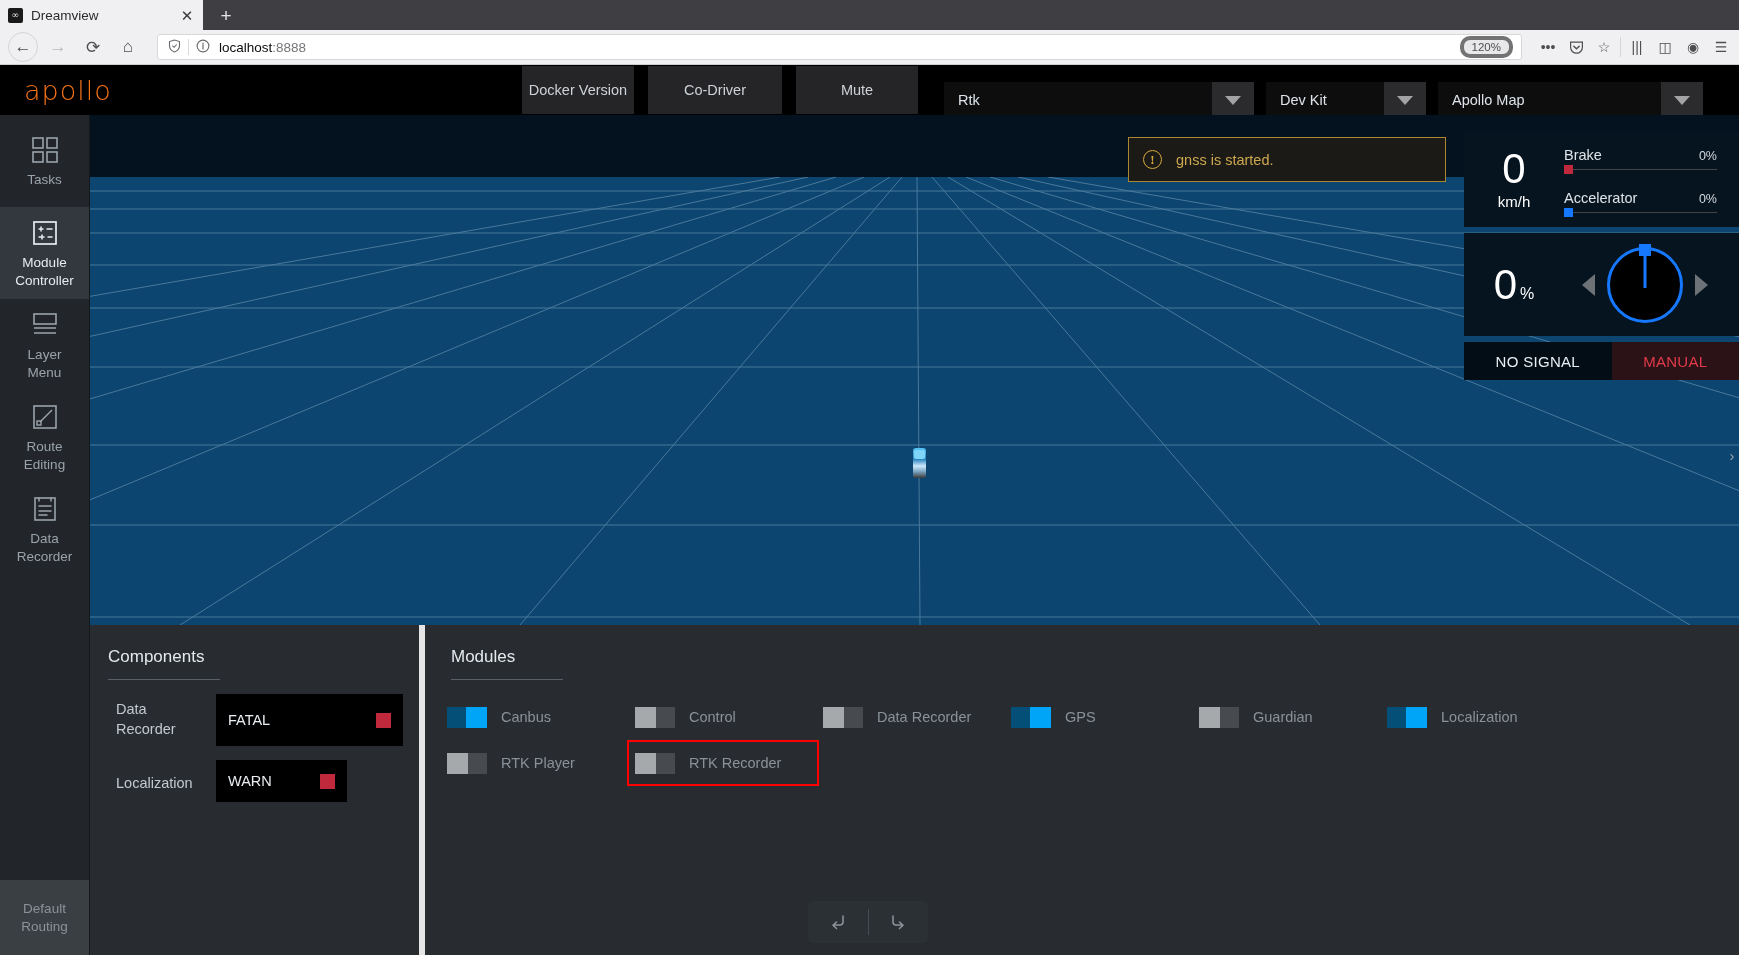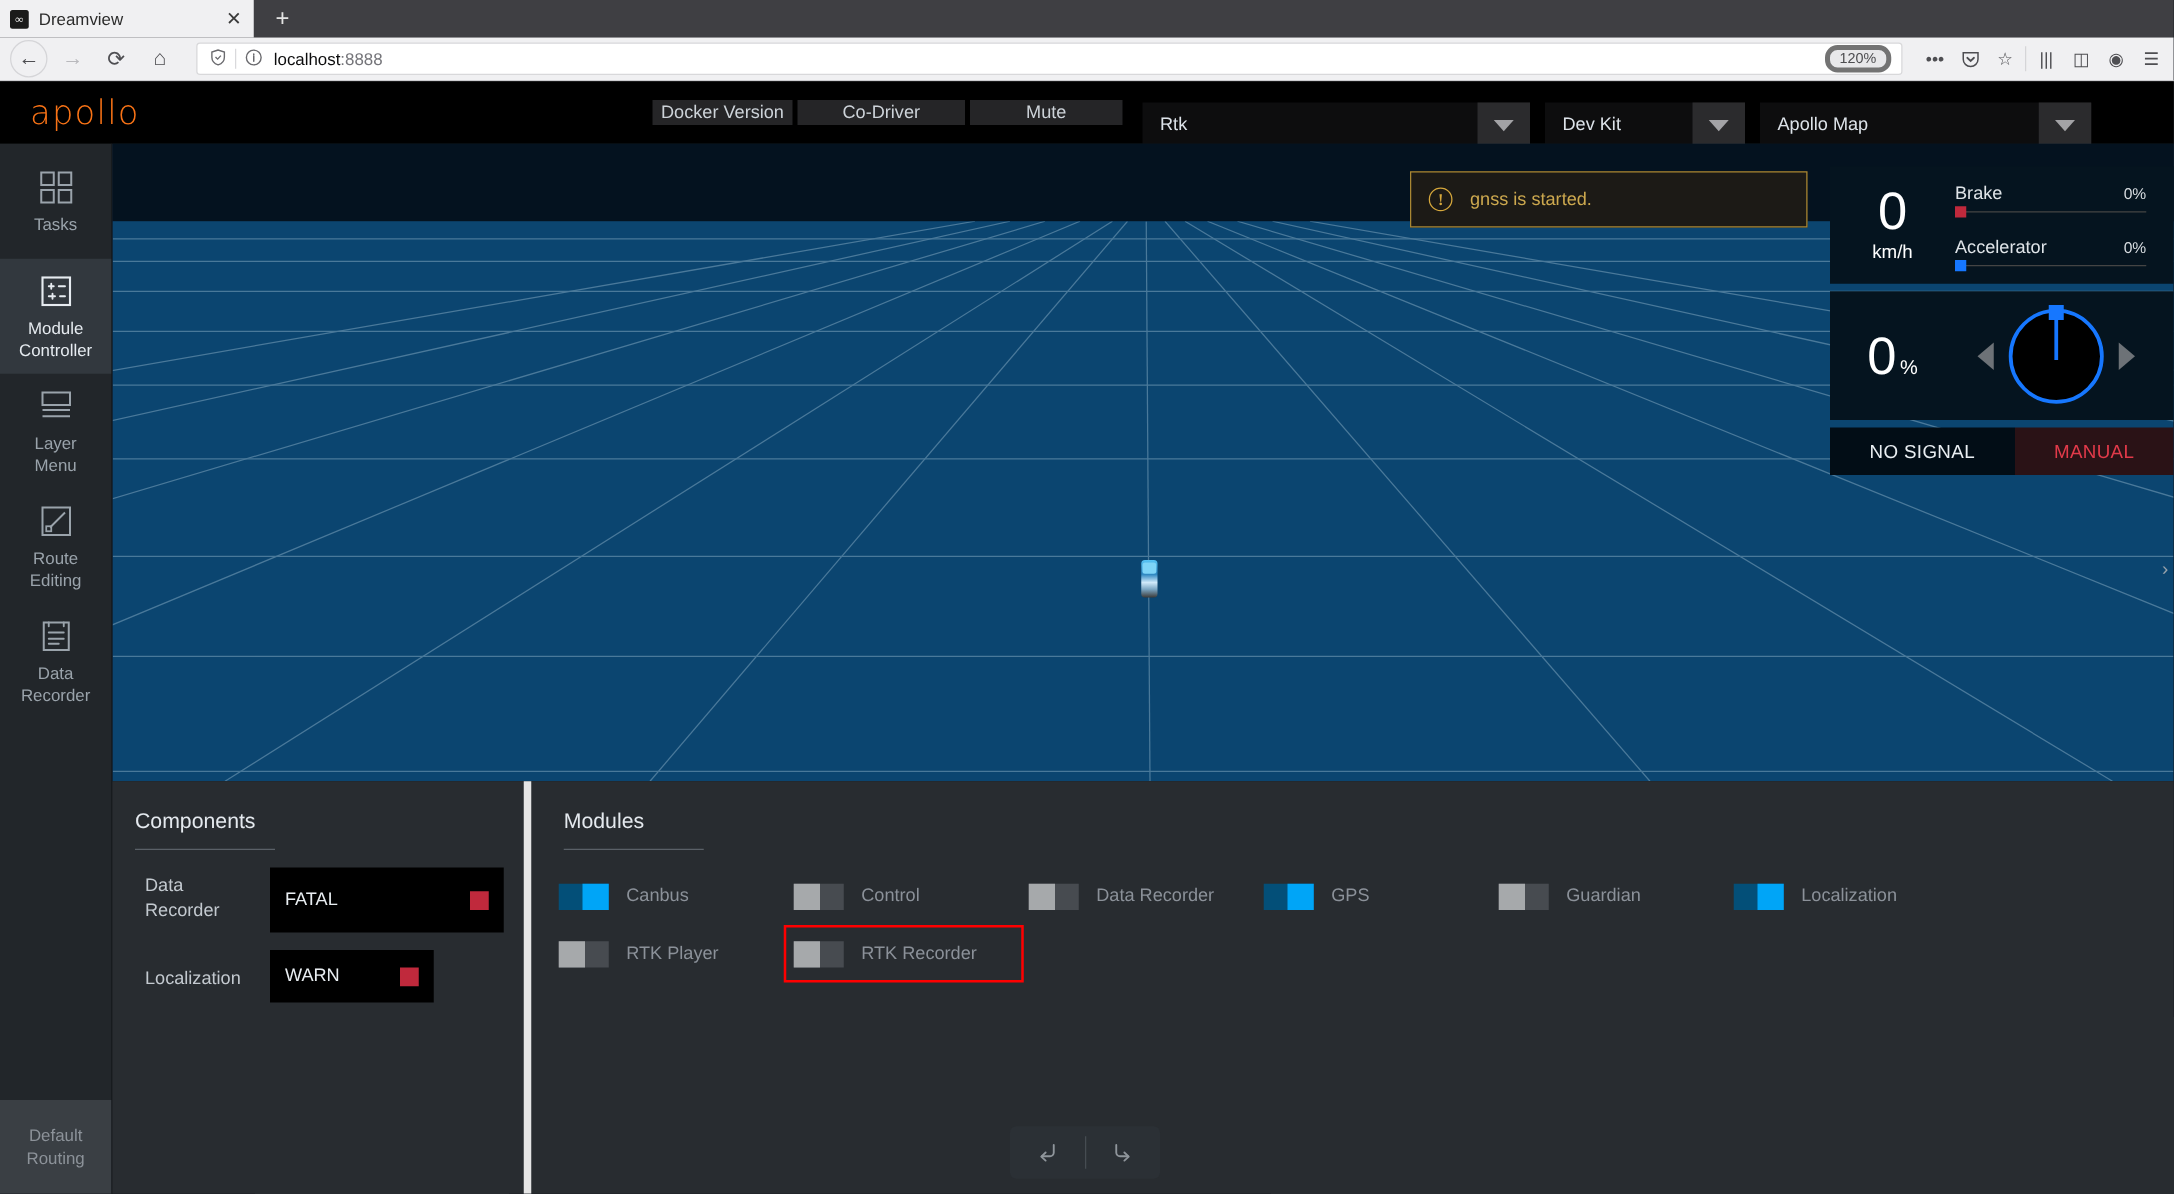--- a/index.html
+++ b/index.html
@@ -81,23 +81,23 @@
     position: absolute; left: 0; top: 65px; width: 1739px; height: 50px;
     background: #000; display: flex; align-items: center;
   }
   .logo {
     margin-left: 24px; width: 130px; color: #f97316; font-size: 27px;
     letter-spacing: 1px; font-weight: 300;
     font-family: "DejaVu Sans", sans-serif;
   }
   .hdr-spacer { flex: 0 0 auto; }
   .hdr-btn {
-    height: 20px; background: #252527; color: #cdd3d9; font-size: 14.5px;
+    height: 48px; background: #252527; color: #cdd3d9; font-size: 14.5px;
     border: none; display: flex; align-items: center; justify-content: center;
-    cursor: pointer; margin-right: 4px;
+    cursor: pointer; margin-right: 14px;
   }
   .hdr-select {
     height: 36px; background: #0d0d0e; display: flex; align-items: center;
     position: relative; margin-left: 12px; cursor: pointer; margin-top: 20px;
   }
   .hdr-select .sel-val {
     color: #dde3e9; font-size: 14.5px; padding-left: 14px; flex: 1 1 auto;
     white-space: nowrap; overflow: hidden;
   }
   .sel-arrow {

